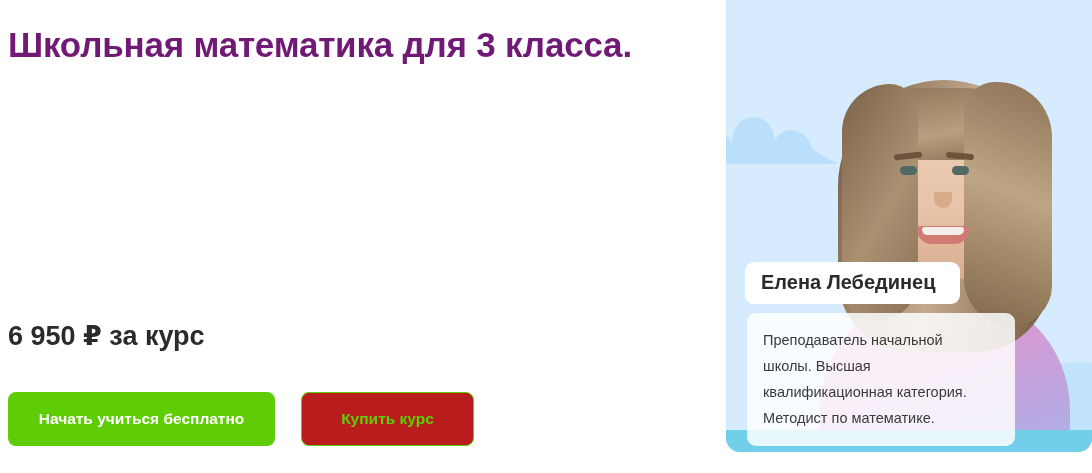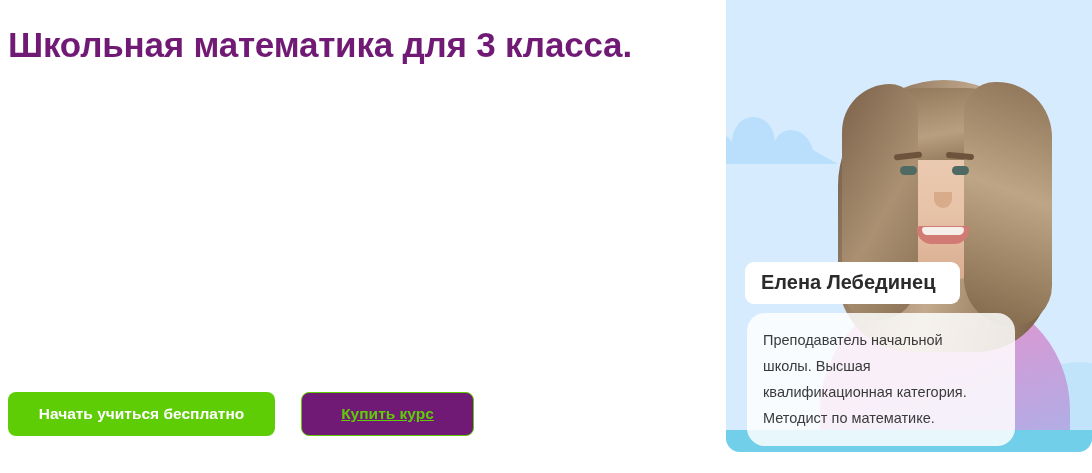--- a/index.html
+++ b/index.html
@@ -57,43 +57,42 @@
     position: absolute;
     left: 8px;
     top: 392px;
     display: flex;
     align-items: flex-start;
     gap: 26px;
   }
 
   .btn {
     box-sizing: border-box;
-    height: 44px;
+    height: 54px;
     border-radius: 8px;
     font-size: 15.5px;
     font-weight: 700;
     display: flex;
     align-items: center;
     justify-content: center;
     cursor: pointer;
     user-select: none;
     white-space: nowrap;
   }
   .btn-primary {
     width: 267px;
     background: #5fcd06;
     color: #ffffff;
     border: none;
   }
   .btn-secondary {
     width: 173px;
-    background: #701a75;
+    background: #b91c1c;
     color: #5fcd06;
     border: 1.5px solid #5fcd06;
-    text-decoration: underline;
   }
 
   
   .hero-panel {
     position: absolute;
     left: 726px;
     top: 0;
     width: 366px;
     height: 452px;
     background: #d6ebfd;
@@ -264,41 +263,42 @@
   }
 
   .bio-panel {
     position: absolute;
     left: 747px;
     top: 313px;
     width: 268px;
     padding: 14px 20px 15px 16px;
     box-sizing: border-box;
     background: rgba(255,255,255,0.84);
-    border-radius: 18px;
+    border-radius: 9px;
     z-index: 4;
   }
   .bio-text {
     margin: 0;
     font-size: 14.5px;
     line-height: 26px;
     color: #3a3a3a;
   }
 </style>
 </head>
 <body>
 
 <div id="course-hero">
 
   <div class="left-col">
 
     <h1 class="course-title">
       <span class="t-line">Школьная математика для 3 класса.</span>
     </h1>
 
+    <div class="price-row">6 950 ₽ за курс</div>
 
     <div class="cta-row">
       <div class="btn btn-primary">Начать учиться бесплатно</div>
       <div class="btn btn-secondary">Купить курс</div>
     </div>
   </div>
 
   <div class="hero-panel">
 
     <svg class="cloud-top" viewBox="0 0 136 56">

